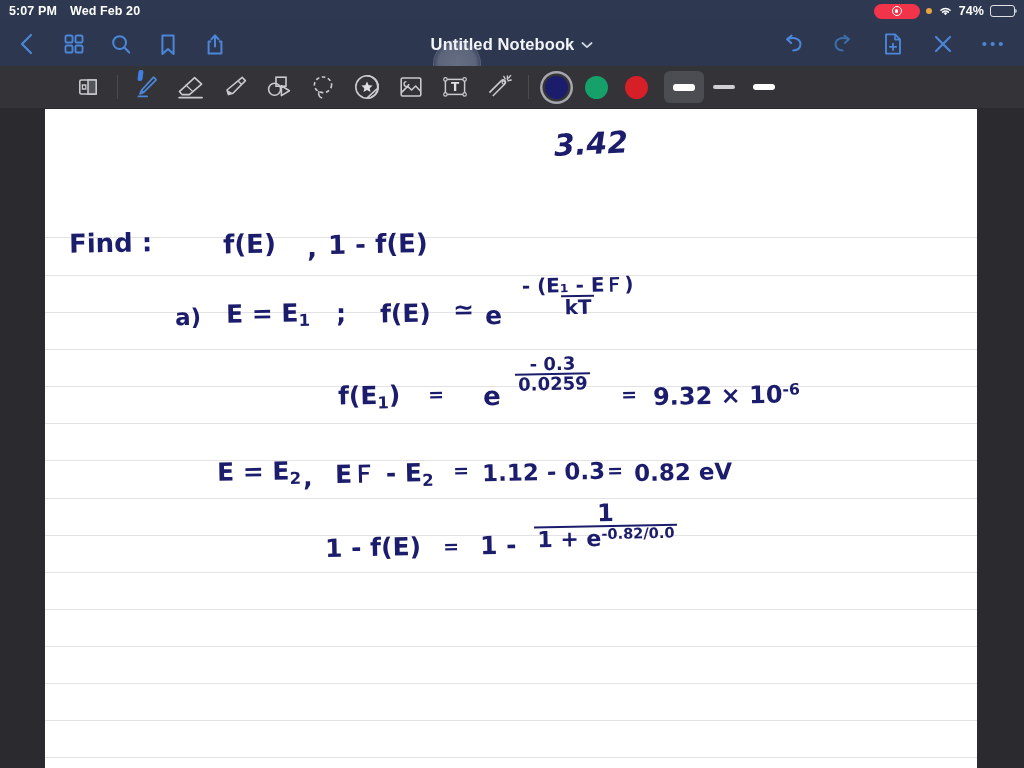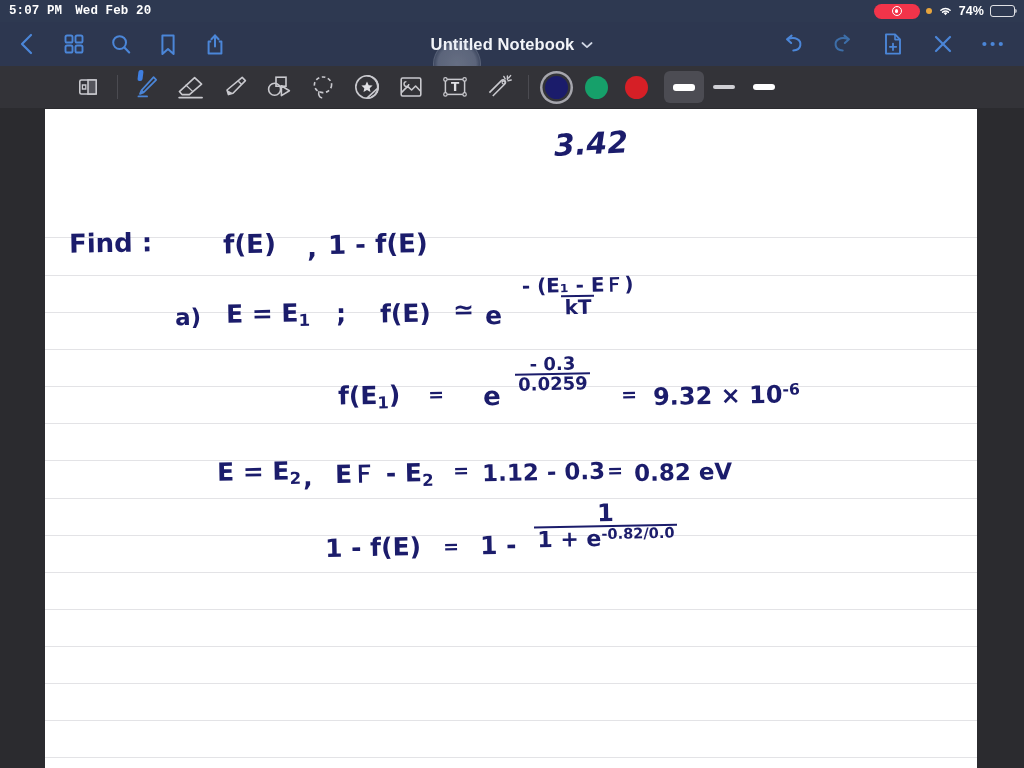--- a/index.html
+++ b/index.html
@@ -15,21 +15,21 @@
   
   .statusbar {
     position: absolute; top: 0; left: 0; width: 1024px; height: 22px;
     background: #2e3951;
     display: flex; align-items: center;
     padding: 0 9px;
     color: #ffffff;
     font-size: 12.5px; font-weight: bold;
     letter-spacing: 0.1px;
   }
-  .sb-left { display: flex; align-items: center; gap: 13px; font-family: Liberation Mono, monospace; }
+  .sb-left { display: flex; align-items: center; gap: 13px; }
   .sb-right { margin-left: auto; display: flex; align-items: center; gap: 6px; }
   .rec-pill {
     width: 46px; height: 15px; border-radius: 8px;
     background: #f2344a;
     display: flex; align-items: center; justify-content: center;
   }
   .rec-pill .ring {
     width: 10px; height: 10px; border-radius: 50%;
     border: 1.6px solid #ffffff;
     display: flex; align-items: center; justify-content: center;

